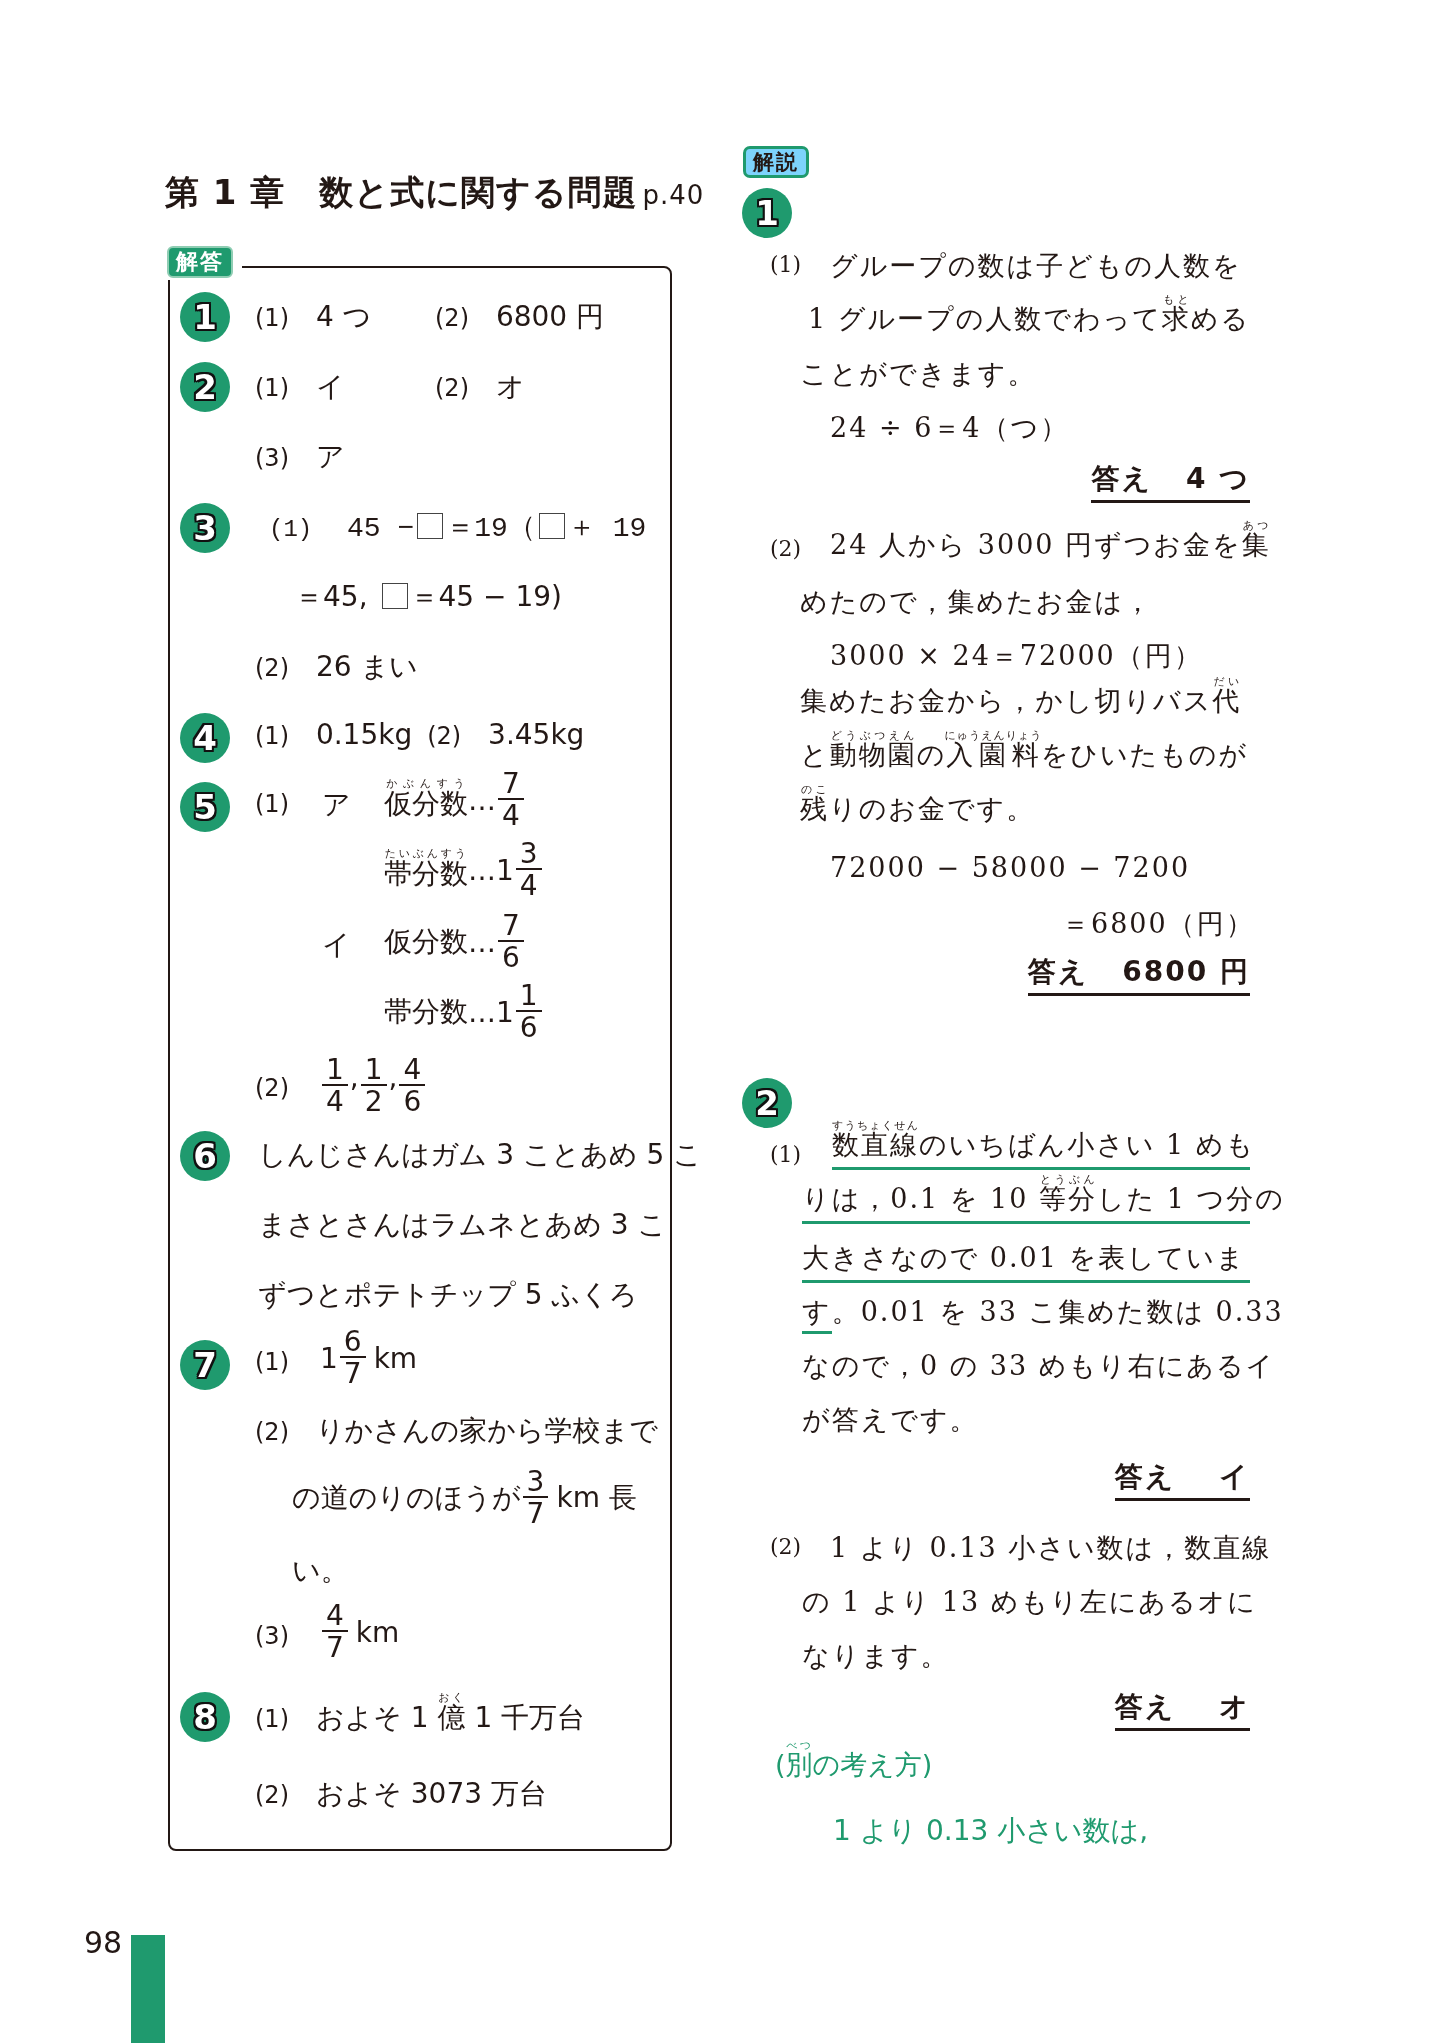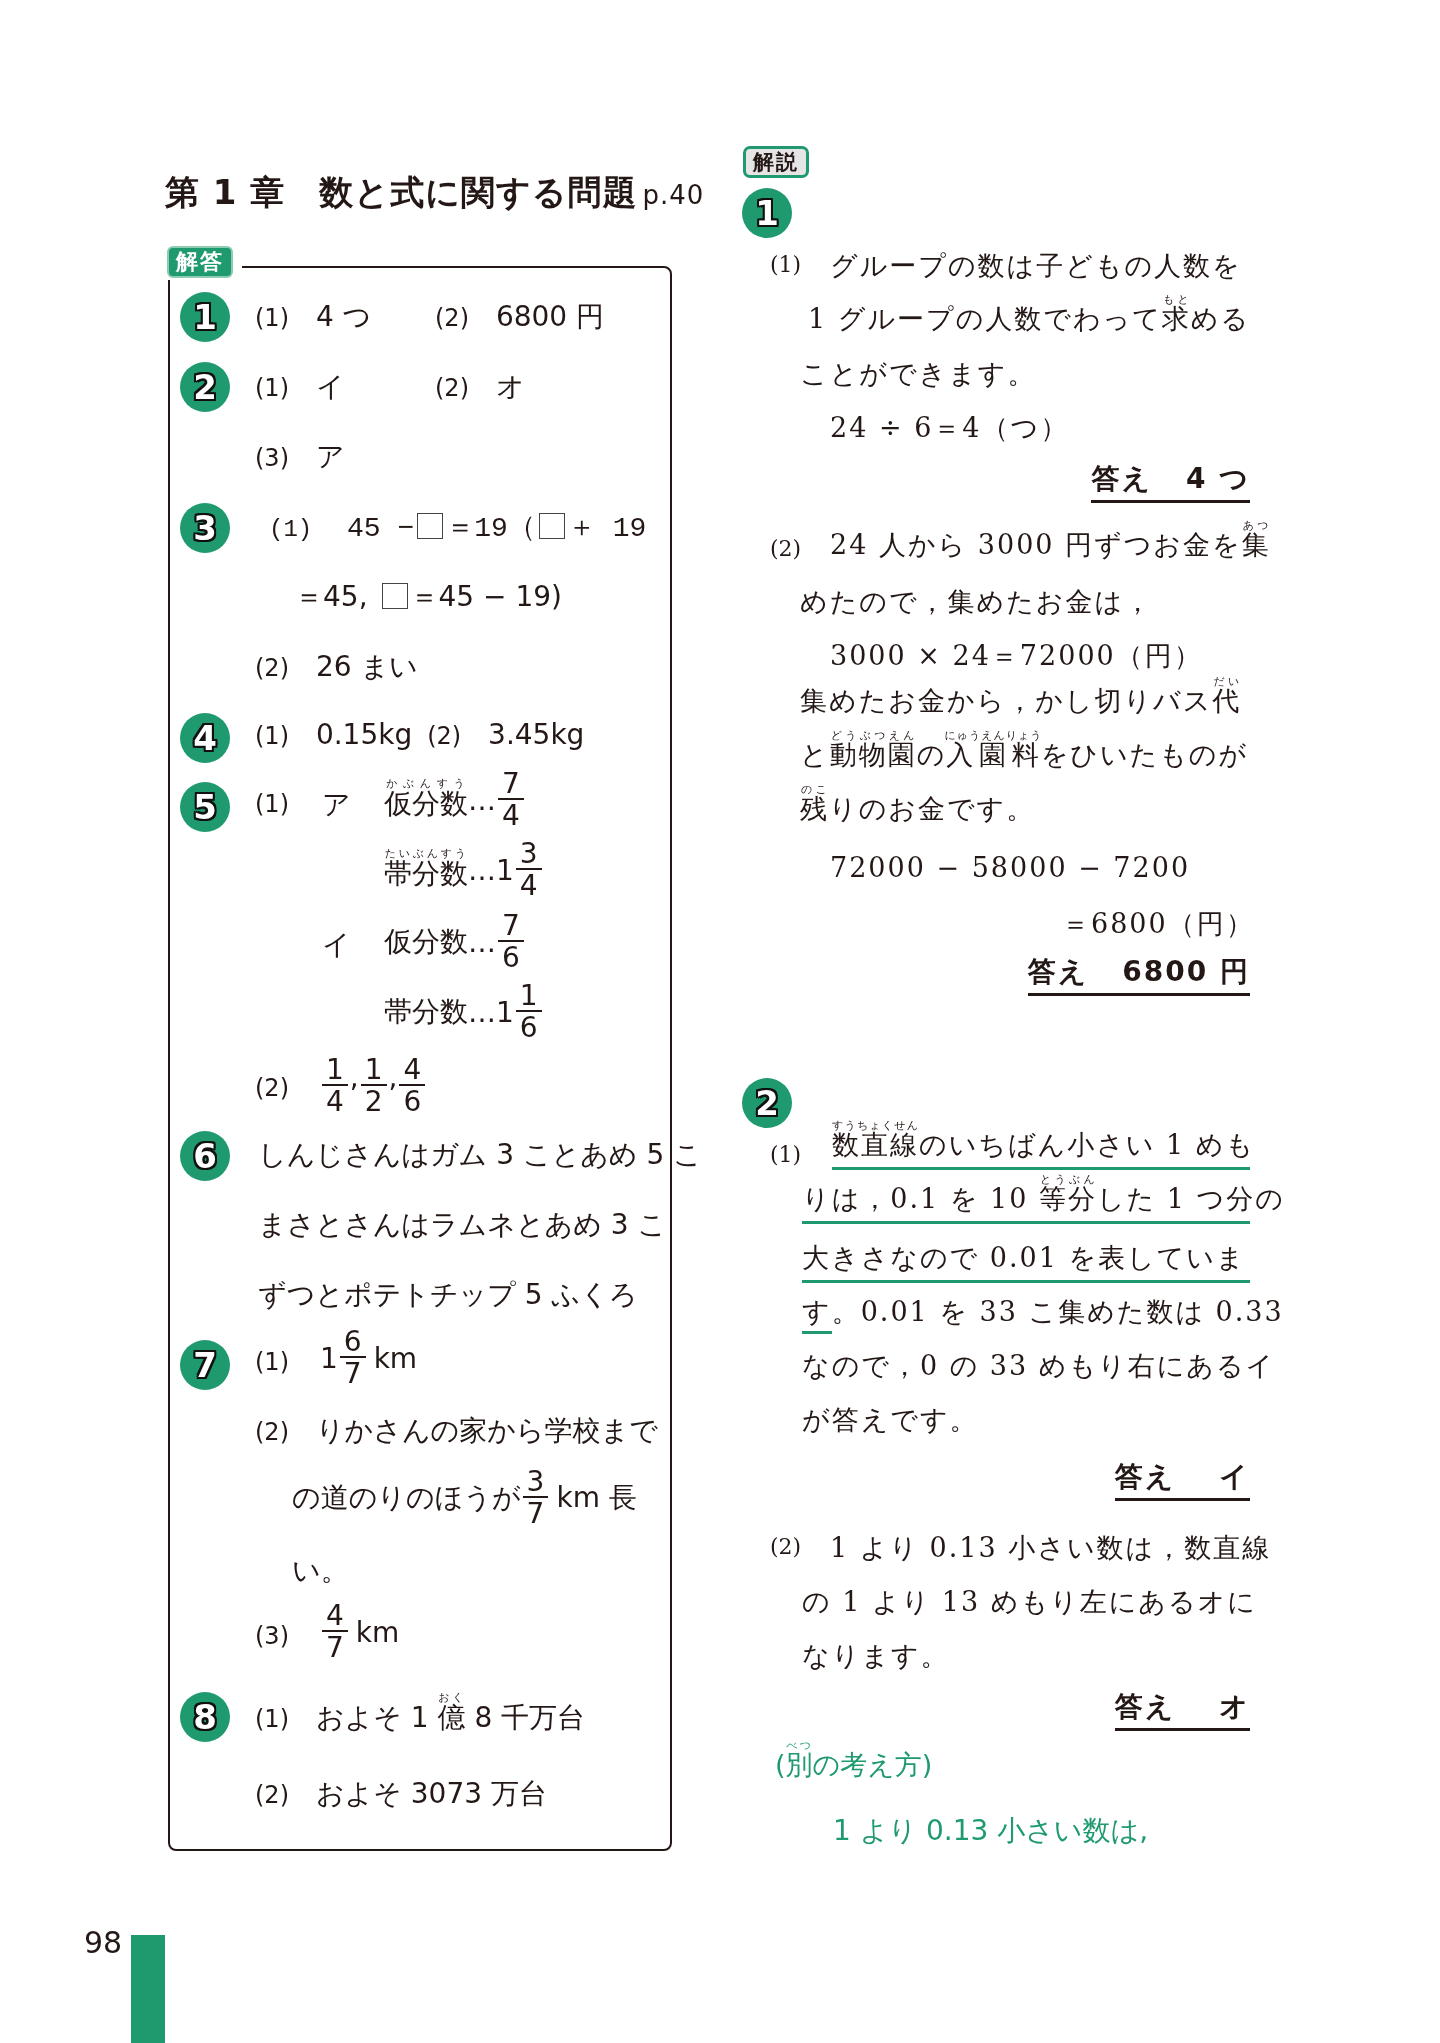--- a/index.html
+++ b/index.html
@@ -14,21 +14,21 @@
   .title .gap { display: inline-block; width: 34px; }
 
   
   .answer-box { position: absolute; left: 168px; top: 266px; width: 504px; height: 1585px;
     border: 2px solid #231815; border-radius: 8px; box-sizing: border-box; }
   .box-mask { position: absolute; left: 160px; top: 250px; width: 82px; height: 30px; background: #fff; }
   .badge-solid { position: absolute; left: 167px; top: 246px; width: 66px; height: 32px;
     background: #1f9a6e; border: 2px solid #8fcdb3; border-radius: 6px; box-sizing: border-box;
     color: #fff; font-size: 22px; font-weight: bold; text-align: center; line-height: 28px; letter-spacing: 2px; }
   .badge-light { position: absolute; left: 743px; top: 146px; width: 66px; height: 32px;
-    background: #e5e5e5; border: 3px solid #1f9a6e; border-radius: 7px; box-sizing: border-box;
+    background: #7dd3fc; border: 3px solid #1f9a6e; border-radius: 7px; box-sizing: border-box;
     color: #231815; font-size: 21px; font-weight: bold; text-align: center; line-height: 26px; letter-spacing: 2px; }
 
   
   .num { position: absolute; width: 50px; height: 50px; border-radius: 50%; background: #1f9a6e;
     color: #fff; font-size: 34px; font-weight: bold; text-align: center; line-height: 50px;
     font-family: "DejaVu Sans", sans-serif;
     text-shadow: -2px -2px 0 #111, 2px -2px 0 #111, -2px 2px 0 #111, 2px 2px 0 #111, 0 2px 0 #111, 0 -2px 0 #111, 2px 0 0 #111, -2px 0 0 #111; }
 
   
   .ans { font-size: 28px; }
@@ -198,21 +198,21 @@
   <span class="frac">
       <span class="n">4</span>
       <span class="d">7</span>
     </span>
   <span style="margin-left:6px">km</span>
 </div>
 
 <div class="num" style="left:180px;top:1692px;">8</div>
 <div class="abs sans ans" style="left:255px;top:1692px;">
   <span class="lbl">(1)</span>
-  <span style="margin-left:18px">およそ 1 </span><ruby><span>億</span><rt>おく</rt></ruby><span> 8 千万台</span>
+  <span style="margin-left:18px">およそ 1 </span><ruby><span>億</span><rt>おく</rt></ruby><span> 1 千万台</span>
 </div>
 <div class="abs sans ans" style="left:255px;top:1775px;">
   <span class="lbl">(2)</span>
   <span style="margin-left:18px">およそ 3073 万台</span>
 </div>
 
 <div class="badge-light sans">解説</div>
 
 <div class="num" style="left:742px;top:188px;">1</div>
 

